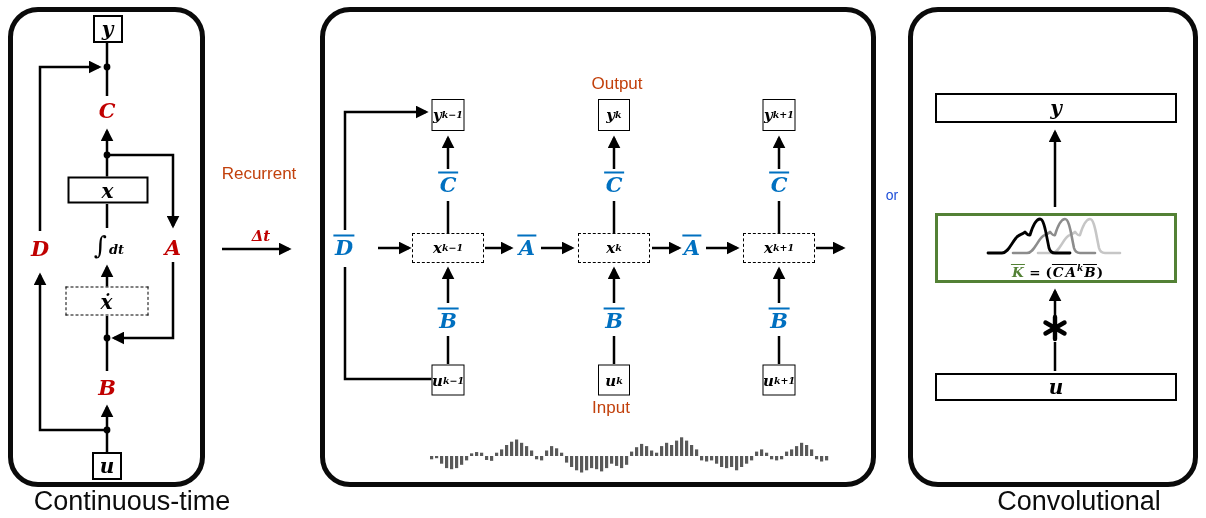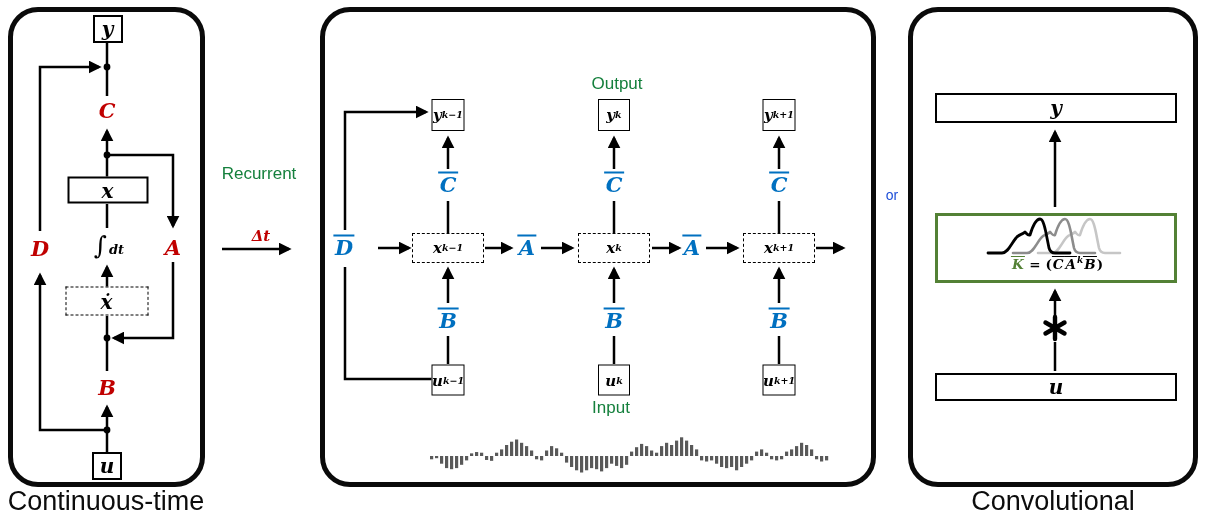--- a/index.html
+++ b/index.html
@@ -11,24 +11,24 @@
   #waveform{position:absolute;z-index:1;}
   .node{position:absolute;transform:translate(-50%,-50%);display:flex;align-items:center;justify-content:center;
         background:#ffffff;border:2px solid #000;box-sizing:border-box;z-index:2;
         font-family:"DejaVu Serif",serif;font-style:italic;font-weight:600;color:#000;white-space:nowrap;}
   .node.dashed{border:1.5px dashed #000;}
   .node.small{font-size:15px;border-width:1.8px;}
   .node.big{font-size:20px;}
   .lbl{position:absolute;transform:translate(-50%,-50%);z-index:2;white-space:nowrap;
        font-family:"DejaVu Serif",serif;font-style:italic;font-weight:700;}
   .math21{font-size:21px;}
-  .sanslbl{position:absolute;transform:translate(-50%,-50%);z-index:2;color:#15803d;
+  .sanslbl{position:absolute;transform:translate(-50%,-50%);z-index:2;color:#c2410c;
            font-size:17px;white-space:nowrap;font-family:"Liberation Sans",sans-serif;}
   .caption{position:absolute;transform:translateX(-50%);z-index:2;font-size:27px;color:#0c0c0c;
-           white-space:nowrap;font-family:"Liberation Sans",sans-serif;}
+           white-space:nowrap;font-family:"Liberation Sans",sans-serif;margin-left:26px;}
   .red{color:#C00000;}
   .blue{color:#0070C0;}
   .green{color:#538135;}
   .ov{display:inline-block;border-top:2.2px solid currentColor;line-height:1.05;padding:0 1.5px;}
   .ovthin{display:inline-block;border-top:1.6px solid currentColor;line-height:1.1;padding:0 1px;}
   sub{font-size:9.5px;font-style:italic;line-height:0;vertical-align:-5px;}
   sup{font-size:9px;font-style:italic;line-height:0;vertical-align:6px;}
   .rm{font-style:normal;font-weight:600;}
   .intsign{font-size:25px;font-weight:400;font-style:normal;margin-right:2px;}
   .intdt{font-size:13px;margin-top:12px;}
@@ -272,21 +272,21 @@
       <sub>k+1</sub>
     </div>
 
 
   <div class="sanslbl" style="left:892px;top:171px;font-size:14px;color:#1d4ed8;margin-top:24px;">or</div>
 
   <div class="node big" style="left:1056px;top:108px;width:242px;height:30px;">
       <span>y</span>
     </div>
   <div style="position:absolute;left:1056px;top:248px;width:242px;height:70px;transform:translate(-50%,-50%);border:3px solid #538135;background:transparent;box-sizing:border-box;z-index:1;"></div>
-  <div class="lbl klabel" style="left:1057px;top:264px;">
+  <div class="lbl klabel" style="left:1057px;top:272px;">
     <span class="green"><span class="ovthin">K</span></span>
     <span class="rm">=</span>
     <span class="rm">(</span><span class="ovthin">C</span><span class="ovthin">A</span><sup>k</sup><span class="ovthin">B</span><span class="rm">)</span>
   </div>
   <div class="node big" style="left:1056px;top:387px;width:242px;height:28px;">
       <span>u</span>
     </div>
   <div class="caption" style="left:1053px;top:486px;">Convolutional</div>
 
 </div>

